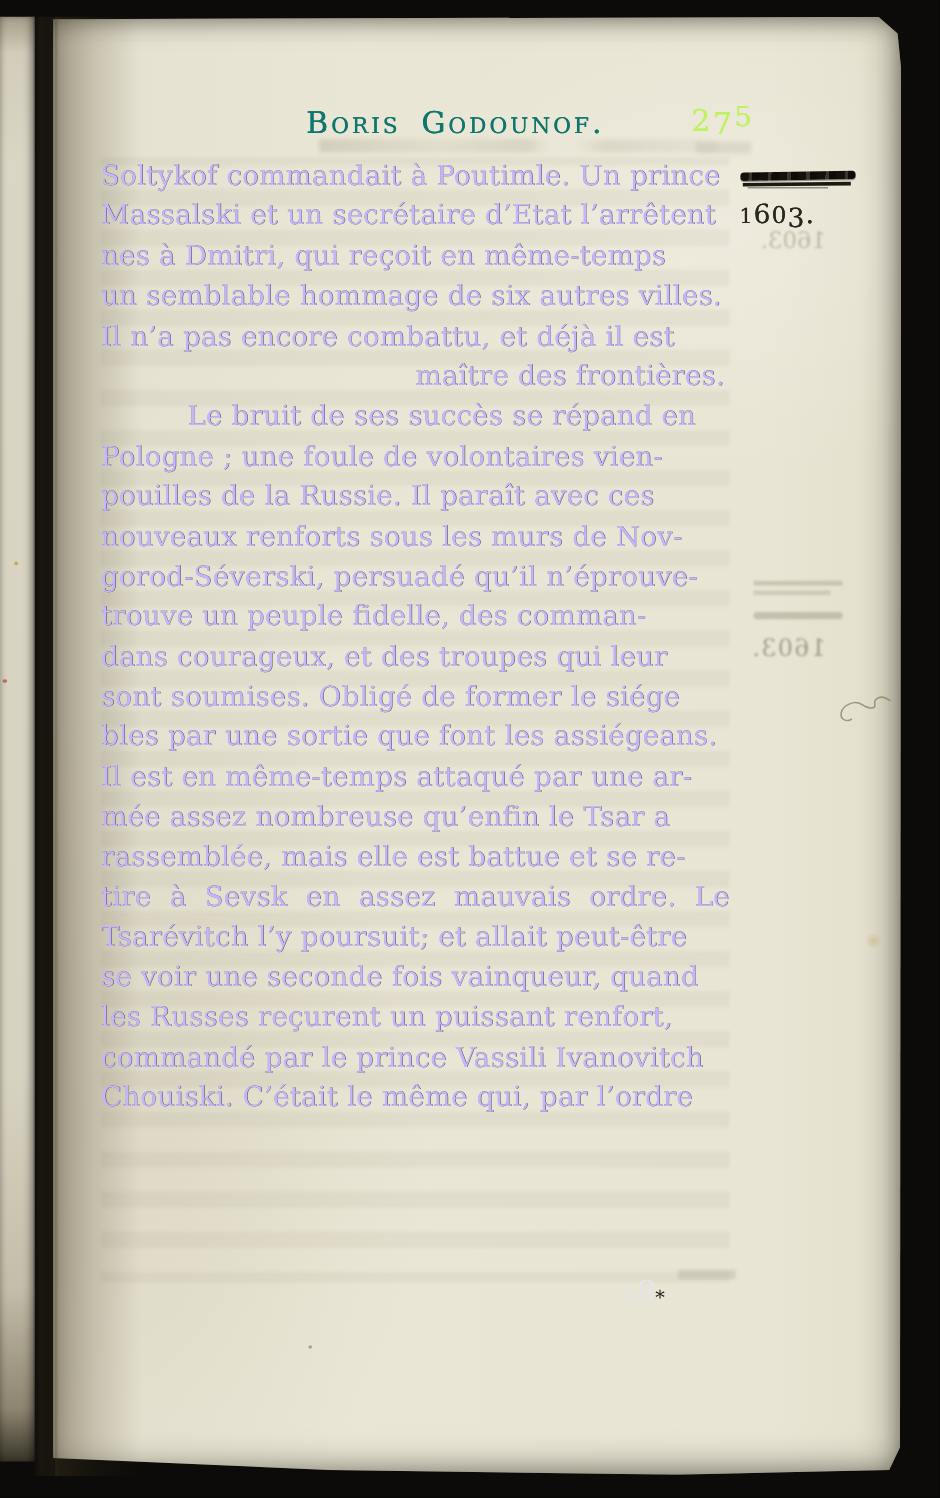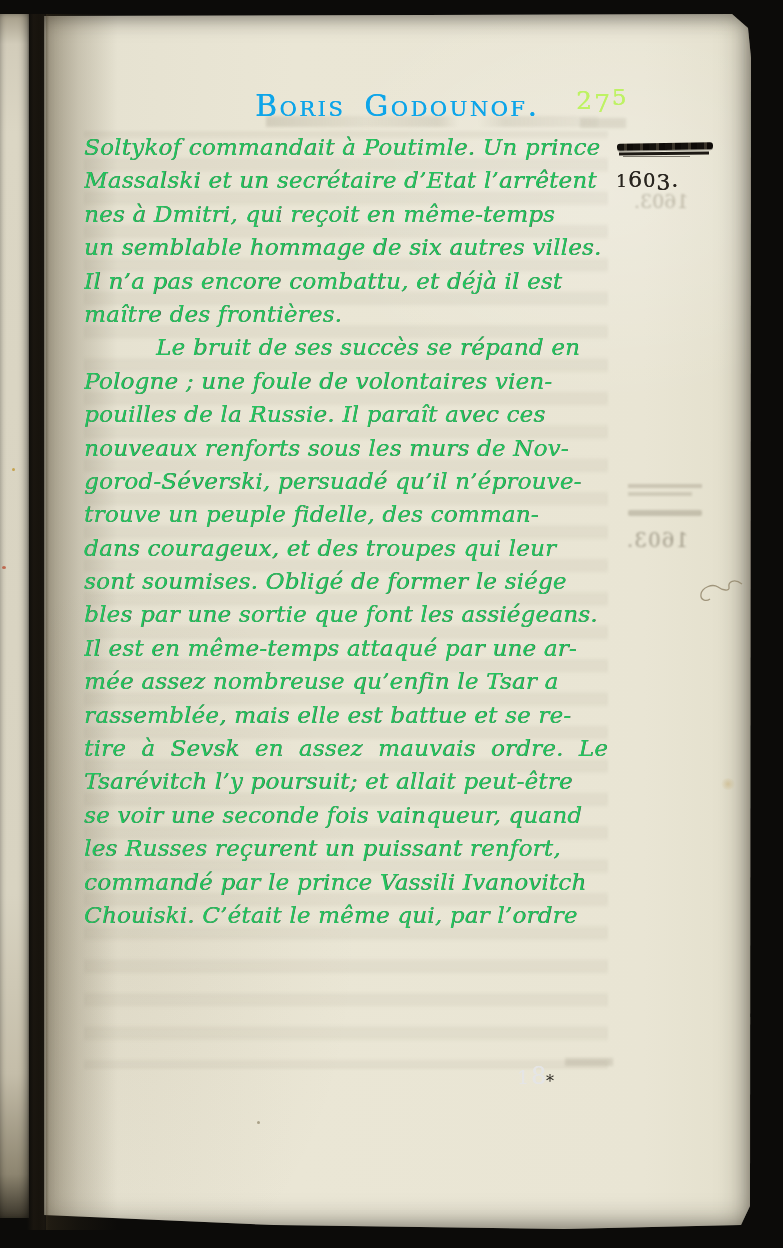--- a/index.html
+++ b/index.html
@@ -50,34 +50,34 @@
   .ghost-note i{display:block;position:absolute;left:0;}
   .ghost-note .b1{top:0;height:3.5px;width:100%;background:rgba(125,116,95,.5);}
   .ghost-note .b2{top:8px;height:4px;width:86%;background:rgba(125,116,95,.42);}
   .ghost-note .b3{top:26px;height:6px;width:100%;background:rgba(105,97,78,.5);border-radius:2px;}
   .ghost-year{left:626px;top:528px;font-size:20px;transform:scaleX(-1);color:rgba(110,102,84,.55);filter:blur(.8px);letter-spacing:1px;}
   .ghost-year2{left:634px;top:190px;font-size:19px;transform:scaleX(-1);color:rgba(115,107,88,.38);filter:blur(1px);}
   .ghost-sig{left:565px;top:1058px;width:48px;height:8px;background:rgba(120,112,92,.35);filter:blur(1.5px);opacity:.5;}
 
   
   .running-title{
-    left:255px;top:88px;font-size:30px;color:#0ea5e9;
+    left:255px;top:88px;font-size:25px;color:#0f766e;
     font-variant:small-caps;letter-spacing:2.5px;word-spacing:7px;
     text-shadow:.3px 0 0 currentColor;
   }
   .page-number{left:576px;top:86px;font-size:25px;color:#bef264;letter-spacing:2px;text-shadow:.3px 0 0 currentColor;}
-  .body-text{left:84px;top:131px;width:524px;color:#22c55e;font-style:italic;}
+  .body-text{left:84px;top:131px;width:524px;color:#c4b5fd;}
   .body-text .line{
     position:relative;display:block;height:33.4px;line-height:33.4px;width:524px;
     font-size:23px;text-align:justify;text-align-last:justify;
     letter-spacing:.2px;overflow:hidden;white-space:normal;
     text-shadow:.35px 0 0 rgba(42,38,32,.85);
   }
   .body-text .line.indent{text-indent:36px;}
-  .body-text .line.short{text-align:left;text-align-last:left;}
+  .body-text .line.short{text-align:center;text-align-last:left;}
 
   .margin-year{left:616px;top:167px;font-size:22px;color:#2a2620;letter-spacing:1px;text-shadow:.3px 0 0 currentColor;}
   .signature{left:517px;top:1062px;font-size:24px;color:#e5e5e5;letter-spacing:2px;text-shadow:.3px 0 0 currentColor;}
   .signature-star{left:546px;top:1072px;font-size:16px;color:#2a2620;}
 
   
   .figs span{position:relative;}
   .figs .d-1{font-size:.78em;}
   .figs .d-0{font-size:.88em;}
   .figs .d-7{top:3px;}

